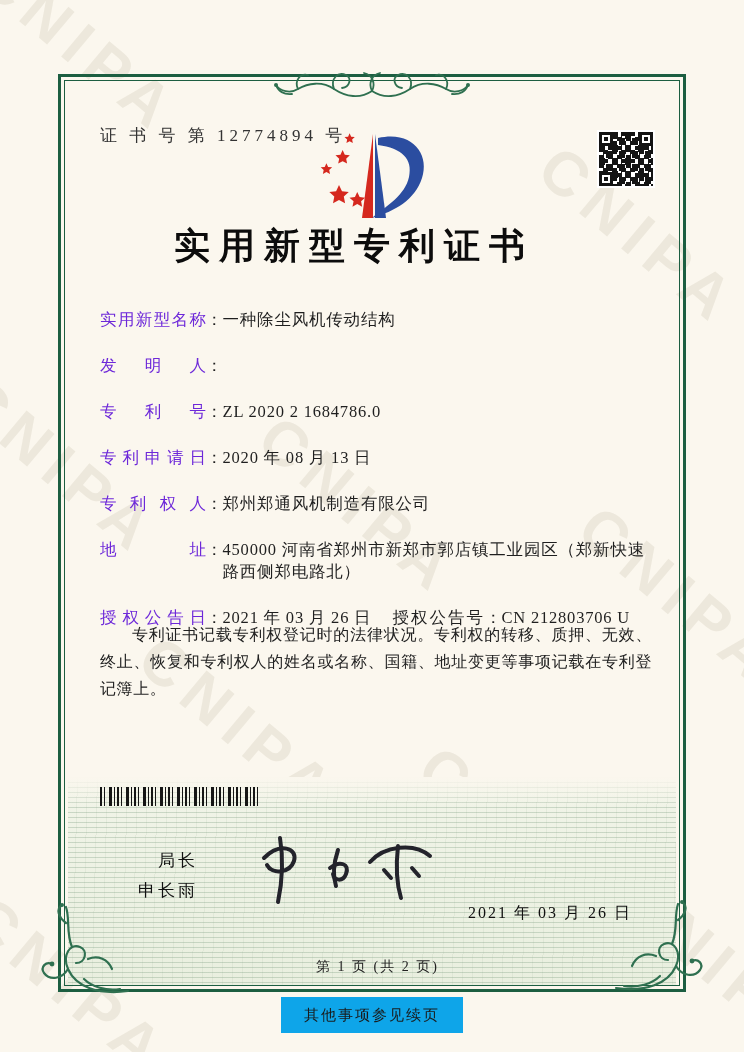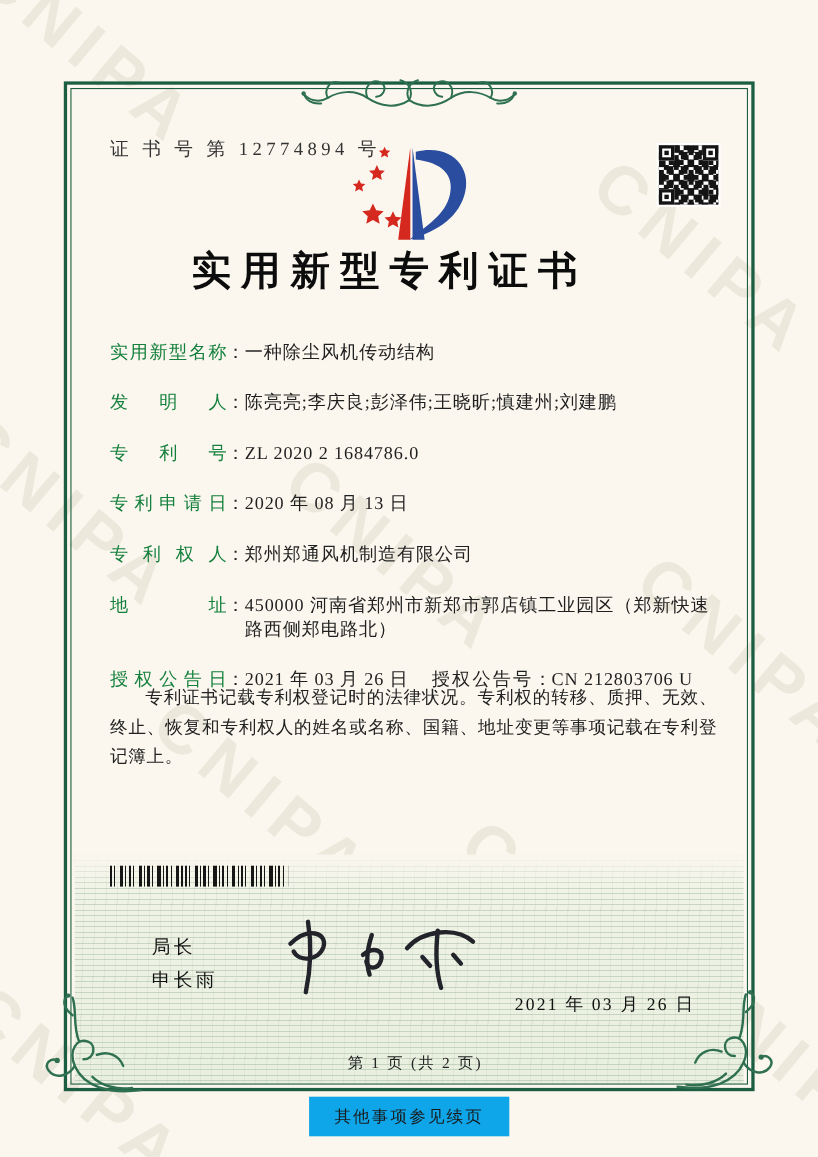--- a/index.html
+++ b/index.html
@@ -52,21 +52,21 @@
   .emblem{position:absolute;left:312px;top:128px;width:128px;height:94px;}
   .title{
     position:absolute;left:0;top:222px;width:708px;text-align:center;
     font-size:36px;font-weight:700;letter-spacing:9px;color:#0c0c0c;
   }
   
   .fields{position:absolute;left:100px;top:309px;width:560px;font-size:16.5px;line-height:22px;}
   .frow{display:flex;margin-bottom:24px;}
   .frow .lab{
     display:inline-block;width:106px;flex:0 0 106px;
-    text-align:justify;text-align-last:justify;color:#15803d;
+    text-align:justify;text-align-last:justify;color:#6d28d9;
   }
   .frow .colon{flex:0 0 auto;}
   .frow .val{max-width:438px;letter-spacing:0.8px;}
   .grant-row{display:flex;margin-bottom:0;}
   .grant-no-label{margin-left:21px;letter-spacing:2px;}
   .grant-no-val{letter-spacing:0.8px;}
   
   .body-text{
     position:absolute;left:100px;top:621px;width:552px;
     font-size:16px;line-height:27px;text-align:justify;letter-spacing:0.6px;color:#222;
@@ -75,21 +75,21 @@
   
   .barcode{
     position:absolute;left:100px;top:787px;width:162px;height:19px;
     background:repeating-linear-gradient(90deg,
       #161616 0 2px, transparent 2px 4px,
       #161616 4px 5px, transparent 5px 9px,
       #161616 9px 12px, transparent 12px 14px,
       #161616 14px 15px, transparent 15px 17px);
   }
   
-  .sig-titles{position:absolute;left:138px;top:846px;font-size:17px;letter-spacing:3px;line-height:30px;color:#111;}
+  .sig-titles{position:absolute;left:138px;top:846px;font-size:17px;letter-spacing:3px;line-height:30px;color:#111;text-align:right;}
   .sig-script{position:absolute;left:252px;top:826px;width:200px;height:86px;}
   .sig-date{position:absolute;left:468px;top:903px;font-size:16px;letter-spacing:2px;color:#111;}
   
   .page-num{
     position:absolute;left:64px;top:958px;width:627px;text-align:center;
     font-size:14px;letter-spacing:2px;color:#222;
   }
   .cont-note{
     position:absolute;left:281px;top:997px;width:182px;height:36px;
     background:#0ea5e9;display:flex;align-items:center;justify-content:center;
@@ -202,21 +202,20 @@
 
   <div class="fields">
     <div class="frow">
       <span class="lab">实用新型名称</span>
         <span class="colon">：</span>
       <span class="val">一种除尘风机传动结构</span>
     </div>
     <div class="frow">
       <span class="lab">发明人</span>
         <span class="colon">：</span>
-      <span class="val">陈亮亮;李庆良;彭泽伟;王晓昕;慎建州;刘建鹏</span>
     </div>
     <div class="frow">
       <span class="lab">专利号</span>
         <span class="colon">：</span>
       <span class="val">ZL 2020 2 1684786.0</span>
     </div>
     <div class="frow">
       <span class="lab">专利申请日</span>
         <span class="colon">：</span>
       <span class="val">2020 年 08 月 13 日</span>

